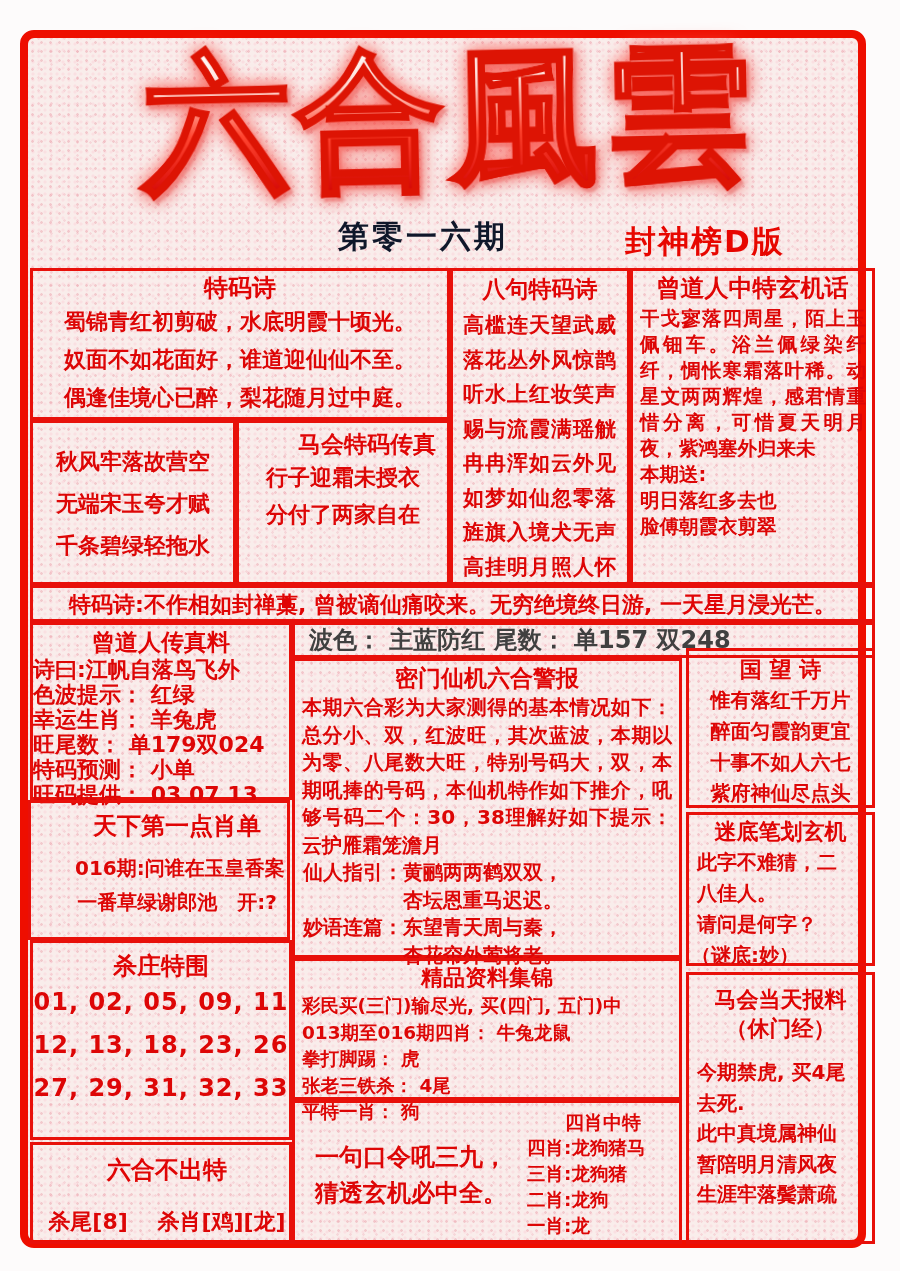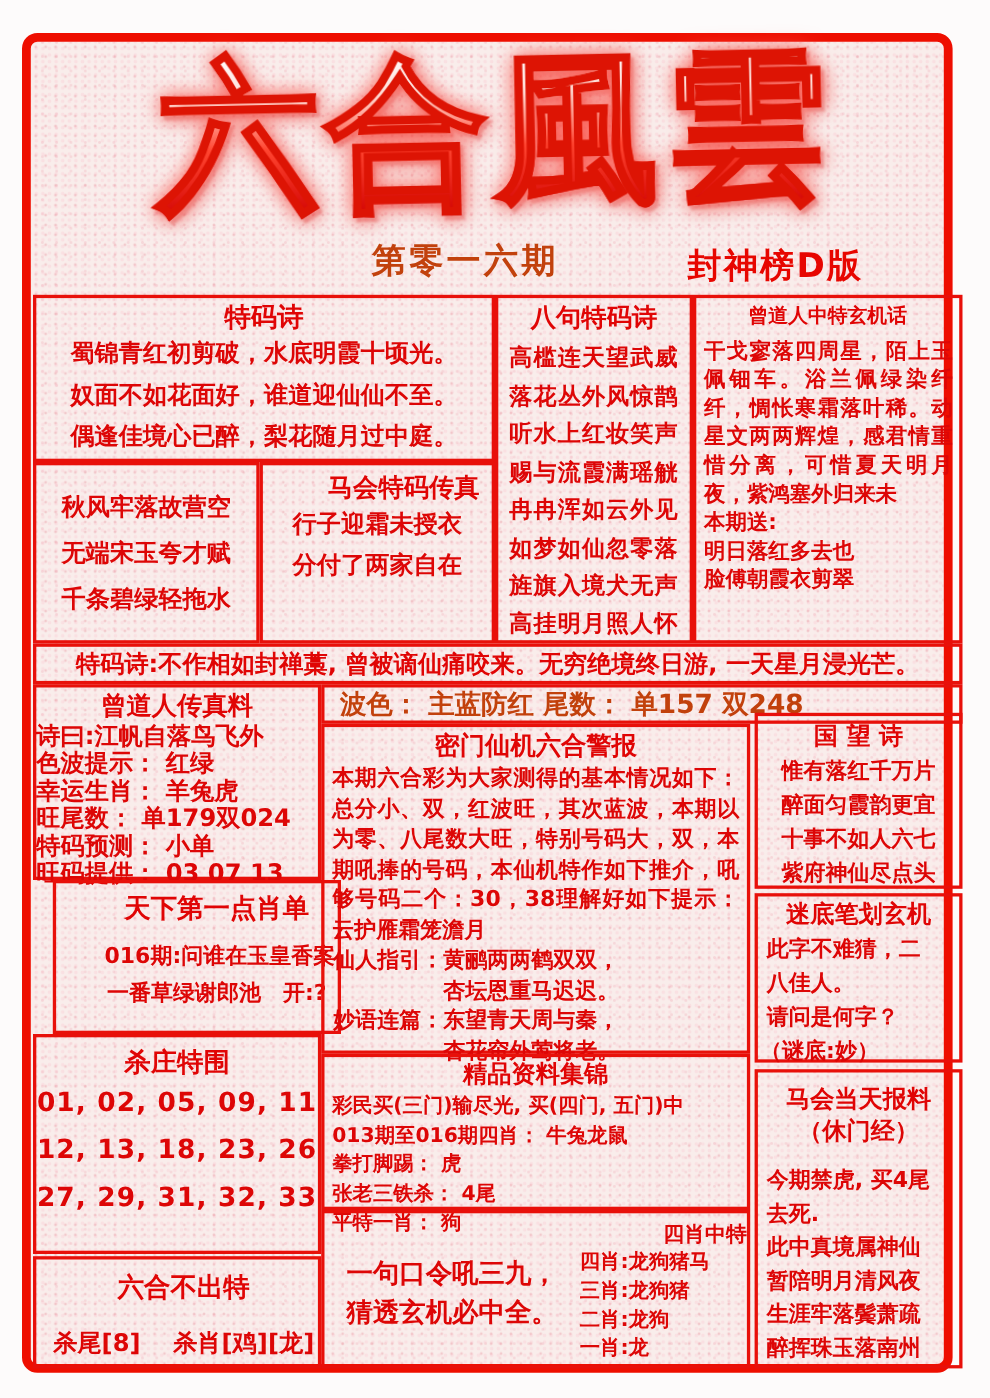--- a/index.html
+++ b/index.html
@@ -20,44 +20,44 @@
   }
   .main-title{
     position:absolute;left:0;right:0;top:42px;text-align:center;
     font-size:148px;line-height:1.05;letter-spacing:6px;
     background:linear-gradient(180deg,#ffffff 2%,#ffd9d2 28%,#ff4530 58%,#cf0000 100%);
     -webkit-background-clip:text;background-clip:text;color:transparent;
     -webkit-text-stroke:3px #dd1404;
     filter:drop-shadow(0 0 9px rgba(255,90,80,0.85)) drop-shadow(3px 4px 1px rgba(205,10,10,0.35));
     transform:rotate(-1.2deg);
   }
-  .issue{position:absolute;left:338px;top:216px;font-size:31px;color:#c2410c;letter-spacing:3px;}
+  .issue{position:absolute;left:338px;top:216px;font-size:31px;color:#0f172a;letter-spacing:3px;}
   .edition{position:absolute;left:625px;top:221px;font-size:31px;color:#e70600;letter-spacing:2px;}
   .box{
     position:absolute;border:3px solid #e8100a;box-sizing:border-box;
     color:#dd0606;text-align:center;
   }
   .bt{font-size:24px;line-height:30px;margin-top:5px;color:#e00505;}
   .ln{font-size:22px;line-height:38px;}
   .poem3 .ln{line-height:42px;}
   .small-ln{font-size:22px;line-height:25px;text-align:left;}
   .baju-ln{font-size:21px;line-height:34.5px;letter-spacing:1px;}
   .xuanji-body{font-size:19.5px;line-height:26px;text-align:left;padding:2px 6px 0 7px;text-align:justify;}
   .xuanji-ln{font-size:19.5px;line-height:26px;text-align:left;padding-left:7px;}
   .strip-text{font-size:22px;line-height:34px;color:#e00505;text-align:center;white-space:nowrap;}
-  .boce-text{font-size:24px;line-height:31px;text-align:left;padding-left:14px;color:#c2410c;}
+  .boce-text{font-size:24px;line-height:31px;text-align:left;padding-left:14px;color:#404040;}
   .mimen-body{font-size:20px;line-height:27.5px;text-align:justify;padding:0 7px;}
   .mimen-ln{font-size:20px;line-height:27.5px;text-align:left;padding-left:8px;}
   .mimen-ln.indent{padding-left:108px;}
   .jp-ln{font-size:18.5px;line-height:26.5px;text-align:left;padding-left:7px;}
   .num-ln{font-size:24px;line-height:43px;letter-spacing:1px;}
   .kouling{display:flex;align-items:center;}
   .kl-left{flex:1;font-size:24px;line-height:36px;text-align:center;padding-top:6px;}
   .kl-right{width:152px;text-align:left;font-size:18.5px;line-height:26px;padding-top:4px;}
-  .kl-right .t{font-size:19px;text-align:right;}
+  .kl-right .t{font-size:19px;text-align:center;}
   .gw-ln{font-size:20px;line-height:31px;}
   .md-ln{font-size:20px;line-height:31px;text-align:left;padding-left:8px;}
   .bl-ln{font-size:20px;line-height:30.5px;text-align:left;padding-left:8px;}
   .bl-sub{font-size:22px;line-height:28px;}
   .dx-ln1{font-size:20px;line-height:34px;text-align:left;padding-left:8px;}
   .dx-ln2{font-size:20px;line-height:34px;}
   .buchute-ln{font-size:22px;line-height:30px;margin-top:22px;}
 </style>
 </head>
 <body>
@@ -94,42 +94,42 @@
     <div class="baju-ln">落花丛外风惊鹊</div>
     <div class="baju-ln">听水上红妆笑声</div>
     <div class="baju-ln">赐与流霞满瑶觥</div>
     <div class="baju-ln">冉冉浑如云外见</div>
     <div class="baju-ln">如梦如仙忽零落</div>
     <div class="baju-ln">旌旗入境犬无声</div>
     <div class="baju-ln">高挂明月照人怀</div>
   </div>
 
   <div class="box" style="left:630px;top:268px;width:245px;height:317px;">
-    <div class="bt" style="font-size:18px;margin:2px 0 1px;">曾道人中特玄机话</div>
+    <div class="bt" style="font-size:24px;margin:2px 0 1px;">曾道人中特玄机话</div>
     <div class="xuanji-body">干戈寥落四周星，陌上玉佩钿车。浴兰佩绿染纤纤，惆怅寒霜落叶稀。动星文两两辉煌，感君情重惜分离，可惜夏天明月夜，紫鸿塞外归来未</div>
     <div class="xuanji-ln">本期送:</div>
     <div class="xuanji-ln">明日落红多去也</div>
     <div class="xuanji-ln">脸傅朝霞衣剪翠</div>
   </div>
 
   <div class="box" style="left:30px;top:585px;width:845px;height:37px;">
     <div class="strip-text">特码诗:不作相如封禅藁, 曾被谪仙痛咬来。无穷绝境终日游, 一天星月浸光芒。</div>
   </div>
 
   <div class="box" style="left:30px;top:622px;width:262px;height:178px;">
     <div class="bt" style="font-size:23px;margin-top:2px;">曾道人传真料</div>
     <div class="small-ln">诗曰:江帆自落鸟飞外</div>
     <div class="small-ln">色波提示： 红绿</div>
     <div class="small-ln">幸运生肖： 羊兔虎</div>
     <div class="small-ln">旺尾数： 单179双024</div>
     <div class="small-ln">特码预测： 小单</div>
     <div class="small-ln">旺码提供： 03 07 13</div>
   </div>
 
-  <div class="box" style="left:48px;top:800px;width:262px;height:140px;padding-left:36px;">
+  <div class="box" style="left:28px;top:800px;width:262px;height:140px;padding-left:36px;">
     <div class="bt" style="margin-top:8px;margin-bottom:10px;">天下第一点肖单</div>
     <div class="dx-ln1">016期:问谁在玉皇香案</div>
     <div class="dx-ln2">一番草绿谢郎池　开:?</div>
   </div>
 
   <div class="box" style="left:30px;top:940px;width:262px;height:200px;">
     <div class="bt" style="margin-top:8px;">杀庄特围</div>
     <div class="num-ln">01, 02, 05, 09, 11</div>
     <div class="num-ln">12, 13, 18, 23, 26</div>
     <div class="num-ln">27, 29, 31, 32, 33</div>
@@ -194,15 +194,14 @@
 
   <div class="box" style="left:686px;top:972px;width:189px;height:272px;">
     <div class="bt" style="font-size:22px;margin-top:10px;">马会当天报料</div>
     <div class="bl-sub">（休门经）</div>
     <div style="height:14px;"></div>
     <div class="bl-ln">今期禁虎, 买4尾</div>
     <div class="bl-ln">去死.</div>
     <div class="bl-ln">此中真境属神仙</div>
     <div class="bl-ln">暂陪明月清风夜</div>
     <div class="bl-ln">生涯牢落鬓萧疏</div>
-    <div class="bl-ln">醉挥珠玉落南州</div>
   </div>
 </div>
 
 </body></html>

